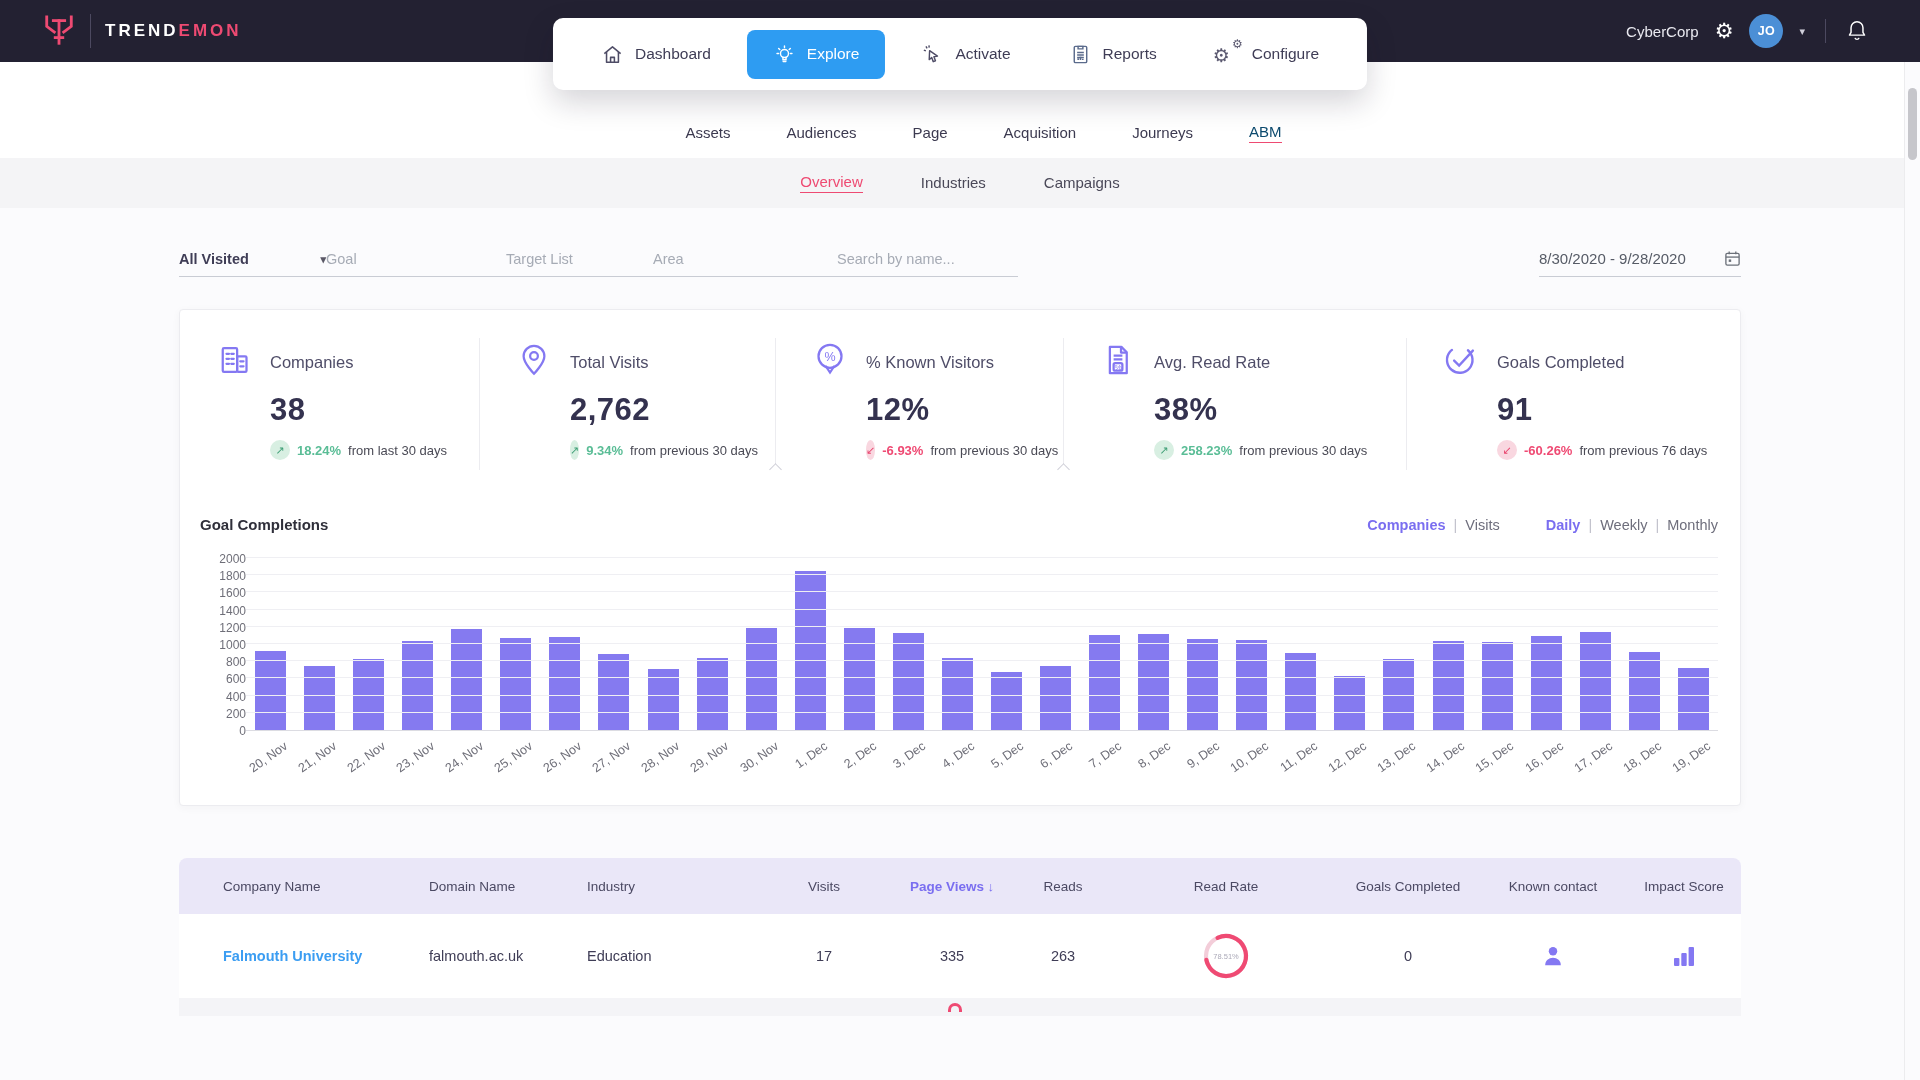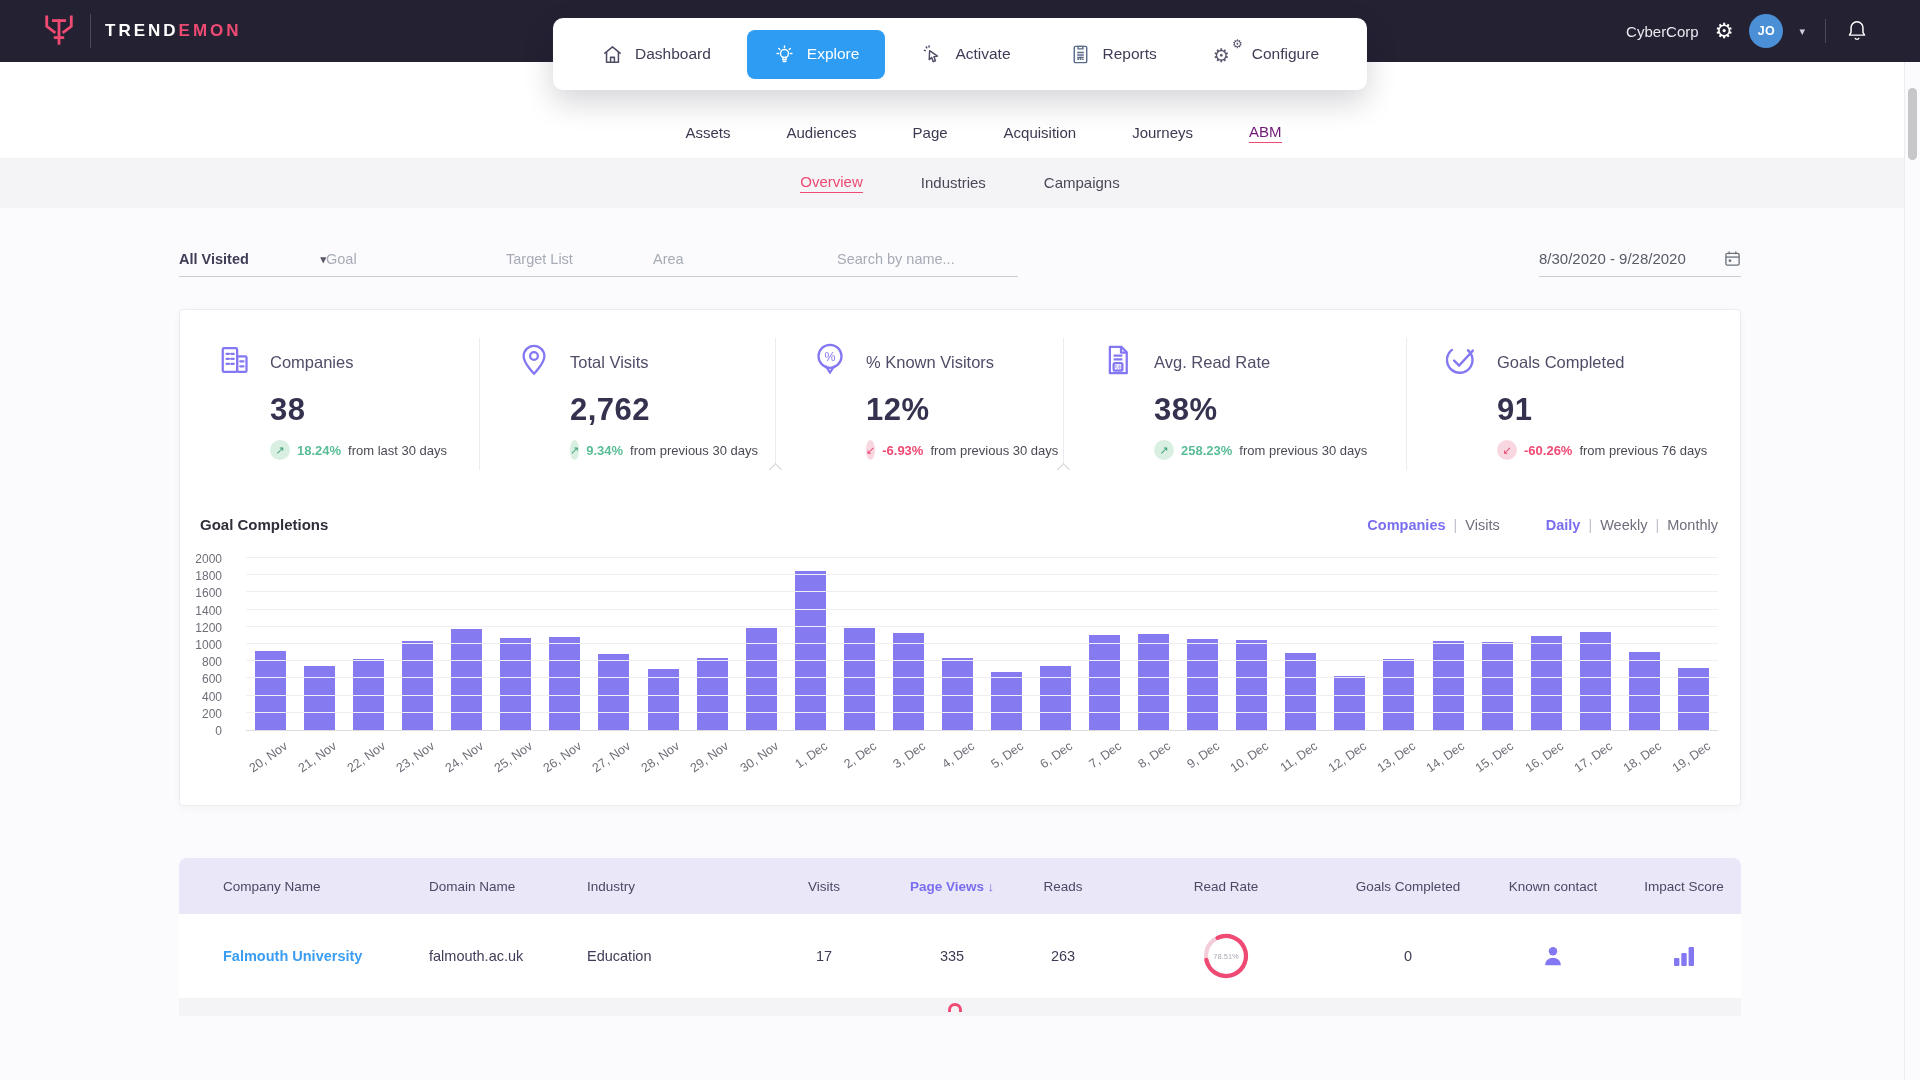--- a/index.html
+++ b/index.html
@@ -20,21 +20,21 @@
 
   
   .nav-card { position:absolute; left:50%; transform:translateX(-50%); top:18px; height:72px; background:#fff; border-radius:10px; box-shadow:0 12px 30px rgba(20,18,40,.18); display:flex; align-items:center; gap:14px; padding:0 26px; z-index:20; }
   .nav-item { display:flex; align-items:center; gap:11px; padding:12px 22px; font-size:15.5px; color:#3f3d56; cursor:pointer; white-space:nowrap; }
   .nav-item .nav-icon { display:flex; align-items:center; }
   .nav-item.active { background:#2e9cf2; color:#fff; border-radius:8px; padding:13px 26px; }
 
   
   .subnav-strip { background:#ffffff; height:96px; display:flex; align-items:flex-end; justify-content:center; gap:56px; padding-bottom:15px;padding-left:47px; }
   .subnav-link { font-size:15px; color:#3c3a50; cursor:pointer; padding-bottom:2px; }
-  .subnav-link.active { color:#701a75; border-bottom:1px solid #ee4a72; }
+  .subnav-link.active { color:#0c4a6e; border-bottom:1px solid #ee4a72; }
   .section-band { background:#f4f4f6; height:50px; display:flex; align-items:center; justify-content:center; gap:58px; }
   .section-tab { font-size:15px; color:#4a4858; cursor:pointer; padding-bottom:2px; }
   .section-tab.active { color:#ee4a72; border-bottom:1px solid #ee4a72; }
 
   
   .page { padding:0 179px; }
   .page-title { margin-top:18px; font-size:27px; font-weight:bold; color:#33314e; letter-spacing:.3px; }
 
   
   .filters { margin-top:42px; display:flex; align-items:flex-end; }
@@ -68,21 +68,21 @@
   .chart-section { padding:26px 22px 24px 20px; }
   .chart-head { display:flex; align-items:center; justify-content:space-between; }
   .chart-title { font-size:15px; font-weight:bold; color:#2f2f3a; }
   .chart-toggles { display:flex; gap:46px; font-size:14.5px; }
   .toggle-group { display:flex; align-items:center; gap:8px; color:#6e6e7c; }
   .topt { cursor:pointer; }
   .topt.active { color:#7a6ef0; font-weight:bold; }
   .tsep { color:#c2c2cc; }
   .chart-body { display:flex; margin-top:26px; }
   .y-axis { position:relative; width:46px; height:172px; flex:none; }
-  .ytick { position:absolute; right:24px; font-size:12px; color:#6e6e78; }
+  .ytick { position:absolute; right:0; font-size:12px; color:#6e6e78; }
   .plot-wrap { flex:1; }
   .plot-area { position:relative; height:172px; border-bottom:1px solid #dcdce2; }
   .gridline { position:absolute; left:0; right:0; height:1px; background:#efeff3; }
   .bars { position:absolute; left:0; right:0; top:0; bottom:0; display:flex; align-items:flex-end; justify-content:space-between; padding:0 9px; }
   .bar { width:31px; }
   .x-labels { display:flex; justify-content:space-between; padding:0 9px; height:50px; }
   .xlab { width:31px; position:relative; }
   .xlab span { position:absolute; top:8px; right:4px; transform:rotate(-35deg); transform-origin:top right; font-size:12.5px; color:#6e6e78; white-space:nowrap; }
   .legend { display:flex; align-items:center; justify-content:center; gap:8px; margin-top:4px; }
   .legend-dot { width:11px; height:11px; border-radius:50%; }

